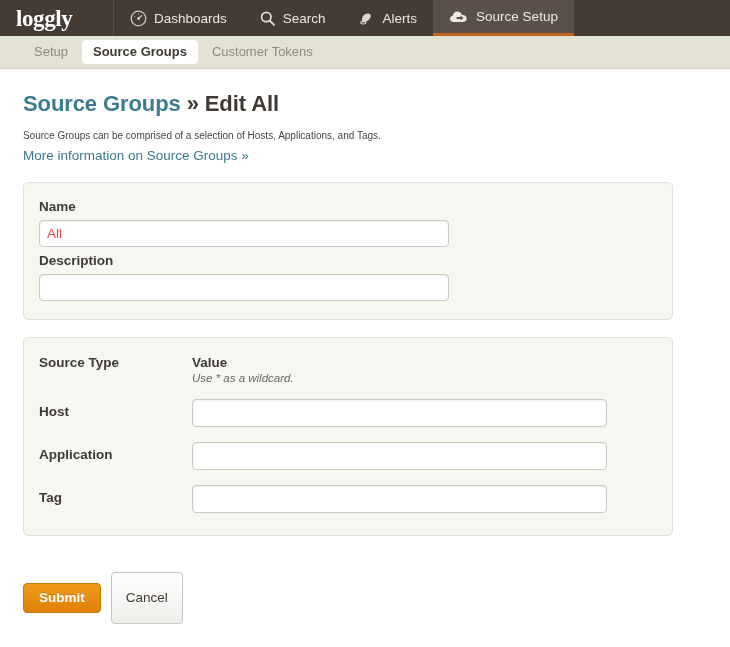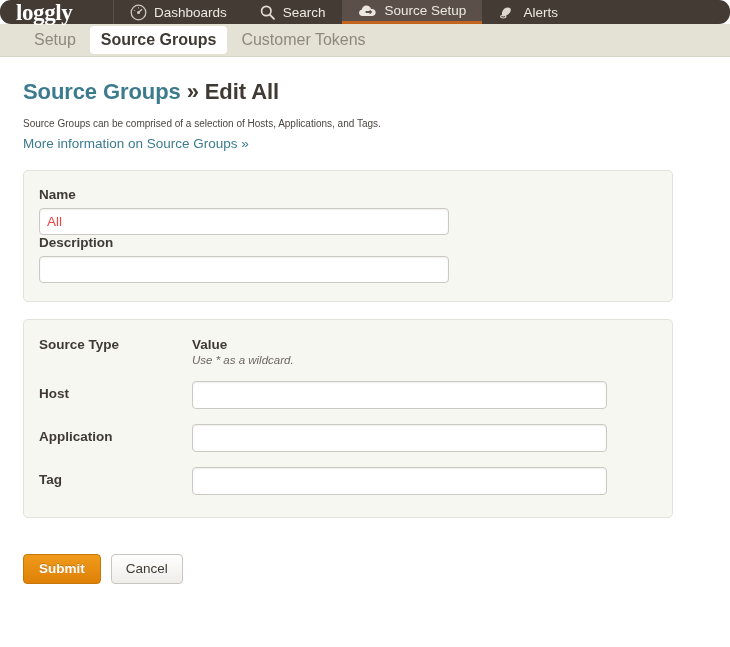--- a/index.html
+++ b/index.html
@@ -6,26 +6,25 @@
   html, body {
     margin: 0; padding: 0;
     width: 730px; height: 647px;
     background: #ffffff;
     font-family: "Liberation Sans", sans-serif;
     -webkit-font-smoothing: antialiased;
   }
 
   
   .topbar {
-    height: 24px;
+    height: 36px;
     background: #443b34;
     display: flex;
     align-items: stretch;
     position: relative;
-    border-radius: 11px;
   }
   .brand {
     width: 114px;
     display: flex;
     align-items: center;
     padding-left: 16px;
     border-right: 1px solid #595049;
   }
   .brand-text {
     color: #ffffff;
@@ -55,21 +54,21 @@
   .subnav {
     height: 33px;
     background: #e4e2d4;
     display: flex;
     align-items: center;
     padding-left: 23px;
     gap: 3px;
     border-bottom: 1px solid #d8d5c5;
   }
   .subnav-item {
-    font-size: 16px;
+    font-size: 13px;
     color: #8d897c;
     padding: 4px 11px;
     border-radius: 4px;
     cursor: pointer;
     line-height: 1.3;
   }
   .subnav-item.active {
     background: #ffffff;
     color: #3f3a34;
     font-weight: bold;
@@ -111,21 +110,21 @@
     padding: 16px 0 18px 0;
   }
   .panel.panel-two { margin-top: 17px; padding: 17px 8px 22px 0; }
 
   .field-label {
     font-size: 13.5px;
     font-weight: bold;
     color: #3f3a34;
     margin: 0 0 6px 15px;
   }
-  .field-label.second { margin-top: 0; }
+  .field-label.second { margin-top: 6px; }
 
   .txt {
     display: block;
     height: 27px;
     background: #ffffff;
     border: 1px solid #ccc9c2;
     border-radius: 4px;
     box-shadow: inset 0 1px 2px rgba(0,0,0,0.07);
     font-family: "Liberation Sans", sans-serif;
     font-size: 13.5px;
@@ -187,21 +186,21 @@
     background: linear-gradient(#ef9a1b, #df8107);
     border: 1px solid #c87606;
     color: #ffffff;
     text-shadow: 0 -1px 0 rgba(0,0,0,0.18);
   }
   .btn-cancel {
     background: linear-gradient(#ffffff, #eeedea);
     border: 1px solid #c9c6bf;
     color: #3f3a34;
     font-weight: normal;
-    padding: 7px 14px;
+    padding: 18px 14px;
   }
 </style>
 </head>
 <body>
 
 <div class="topbar">
   <div class="brand">
     <span class="brand-text">loggly</span>
   </div>
 
@@ -221,39 +220,39 @@
   <div class="nav-item">
     <span class="nav-icon">
       <svg width="17" height="17" viewBox="0 0 17 17">
         <circle cx="7.3" cy="7" r="4.7" fill="none" stroke="#e3ddd6" stroke-width="1.7"></circle>
         <line x1="10.8" y1="10.6" x2="15" y2="14.8" stroke="#e3ddd6" stroke-width="1.9" stroke-linecap="round"></line>
       </svg>
     </span>
     <span>Search</span>
   </div>
 
+  <div class="nav-item">
+    <span class="nav-icon">
+      <svg width="18" height="17" viewBox="0 0 18 17">
+        <path d="M4.2 12.2 C3.4 9.5 4.2 6.4 6.5 4.6 C8.8 2.8 11.4 3.2 12.4 4.6 C13.4 6 12.6 8.4 10.6 10.1 C8.2 12.1 5.6 12.9 4.2 12.2 Z" fill="#ddd7d0"></path>
+        <ellipse cx="5.3" cy="12.6" rx="2.6" ry="1.4" fill="none" stroke="#ddd7d0" stroke-width="1.1"></ellipse>
+      </svg>
+    </span>
+    <span>Alerts</span>
+  </div>
+
   <div class="nav-item active">
     <span class="nav-icon">
       <svg width="20" height="16" viewBox="0 0 20 16">
         <path d="M4.6 13 C2.3 13 1 11.5 1 9.8 C1 8.2 2.2 6.9 3.8 6.7 C4 4.3 6 2.5 8.4 2.5 C10.6 2.5 12.5 4 13 6 C13.3 5.9 13.6 5.9 13.9 5.9 C16 5.9 17.7 7.5 17.7 9.5 C17.7 11.5 16 13 13.9 13 Z" fill="#ece7e1"></path>
         <path d="M7.6 8.1 L11.6 8.1 L11.6 6.4 L14.4 9 L11.6 11.6 L11.6 9.9 L7.6 9.9 Z" fill="#5a5049"></path>
       </svg>
     </span>
     <span>Source Setup</span>
   </div>
-
-  <div class="nav-item">
-    <span class="nav-icon">
-      <svg width="18" height="17" viewBox="0 0 18 17">
-        <path d="M4.2 12.2 C3.4 9.5 4.2 6.4 6.5 4.6 C8.8 2.8 11.4 3.2 12.4 4.6 C13.4 6 12.6 8.4 10.6 10.1 C8.2 12.1 5.6 12.9 4.2 12.2 Z" fill="#ddd7d0"></path>
-        <ellipse cx="5.3" cy="12.6" rx="2.6" ry="1.4" fill="none" stroke="#ddd7d0" stroke-width="1.1"></ellipse>
-      </svg>
-    </span>
-    <span>Alerts</span>
-  </div>
 </div>
 
 <div class="subnav">
   <div class="subnav-item">Setup</div>
   <div class="subnav-item active">Source Groups</div>
   <div class="subnav-item">Customer Tokens</div>
 </div>
 
 <div class="page">
 

